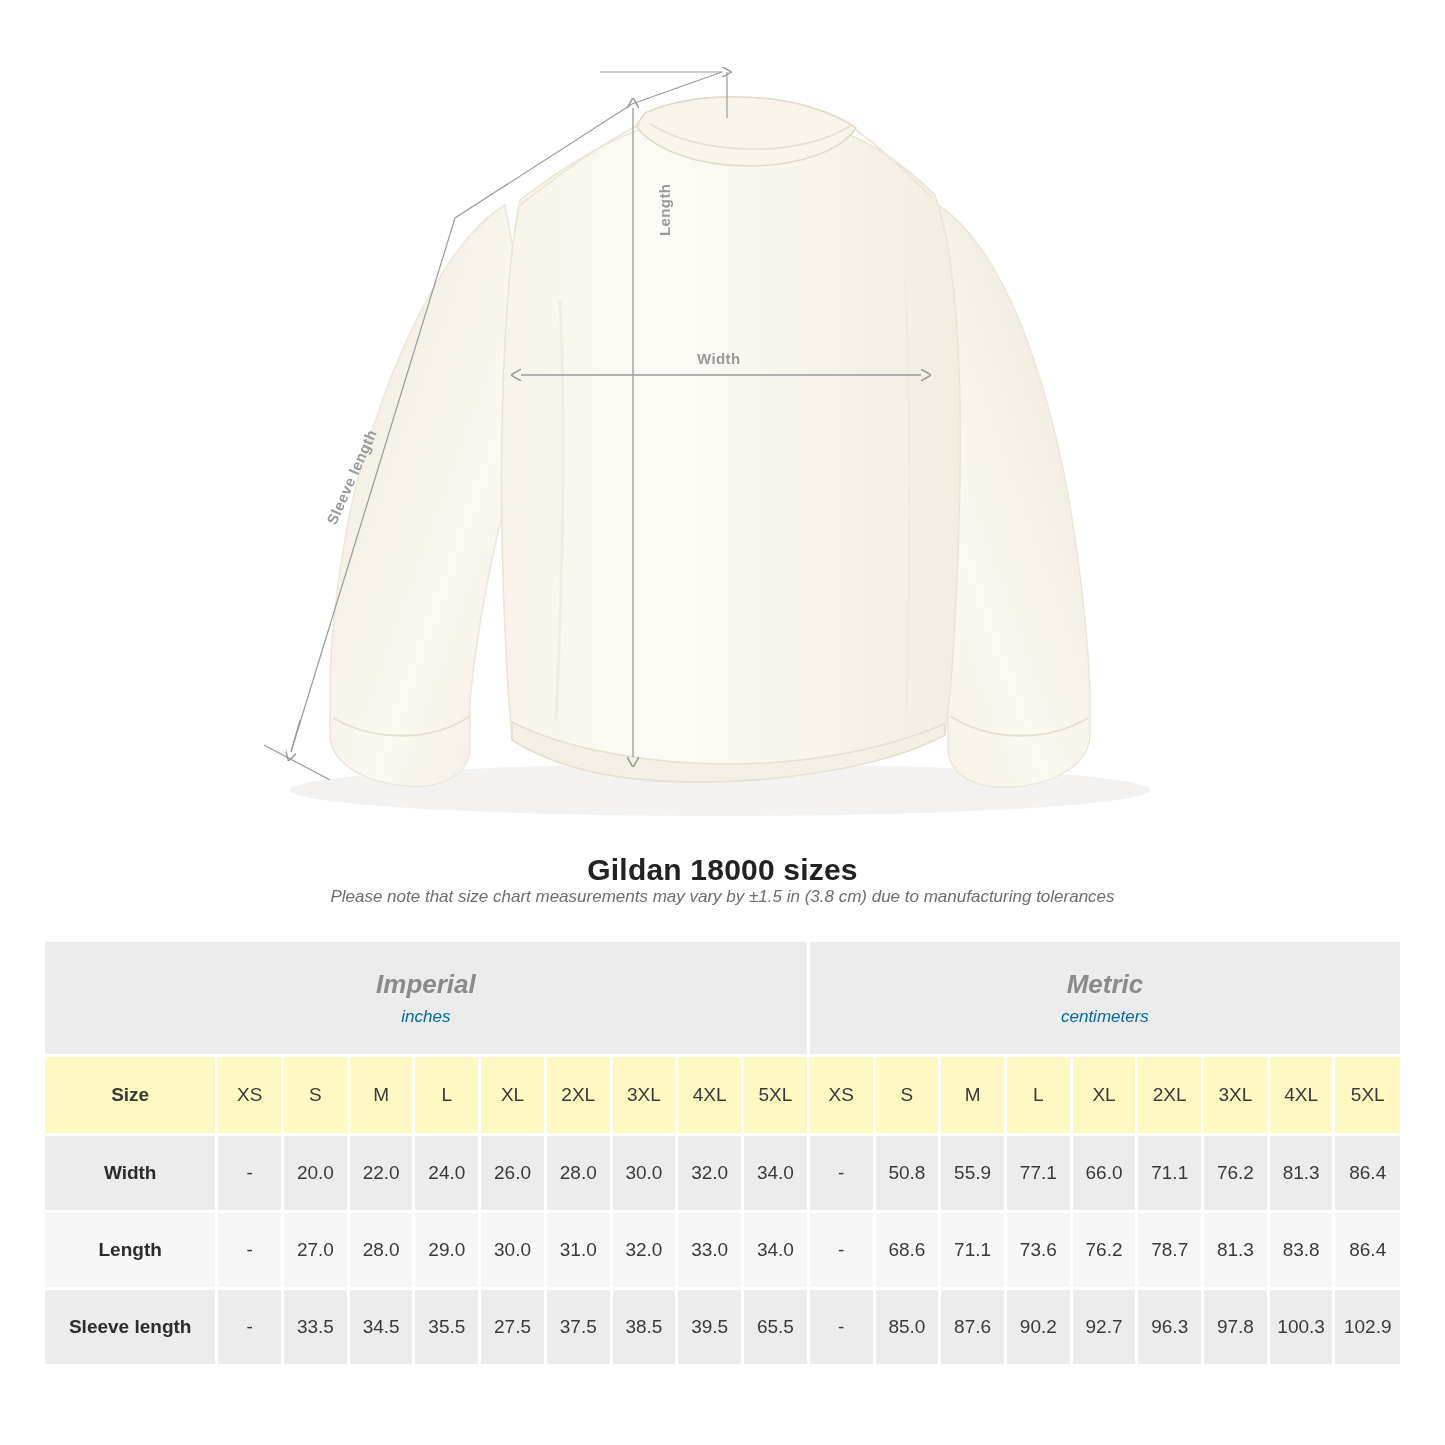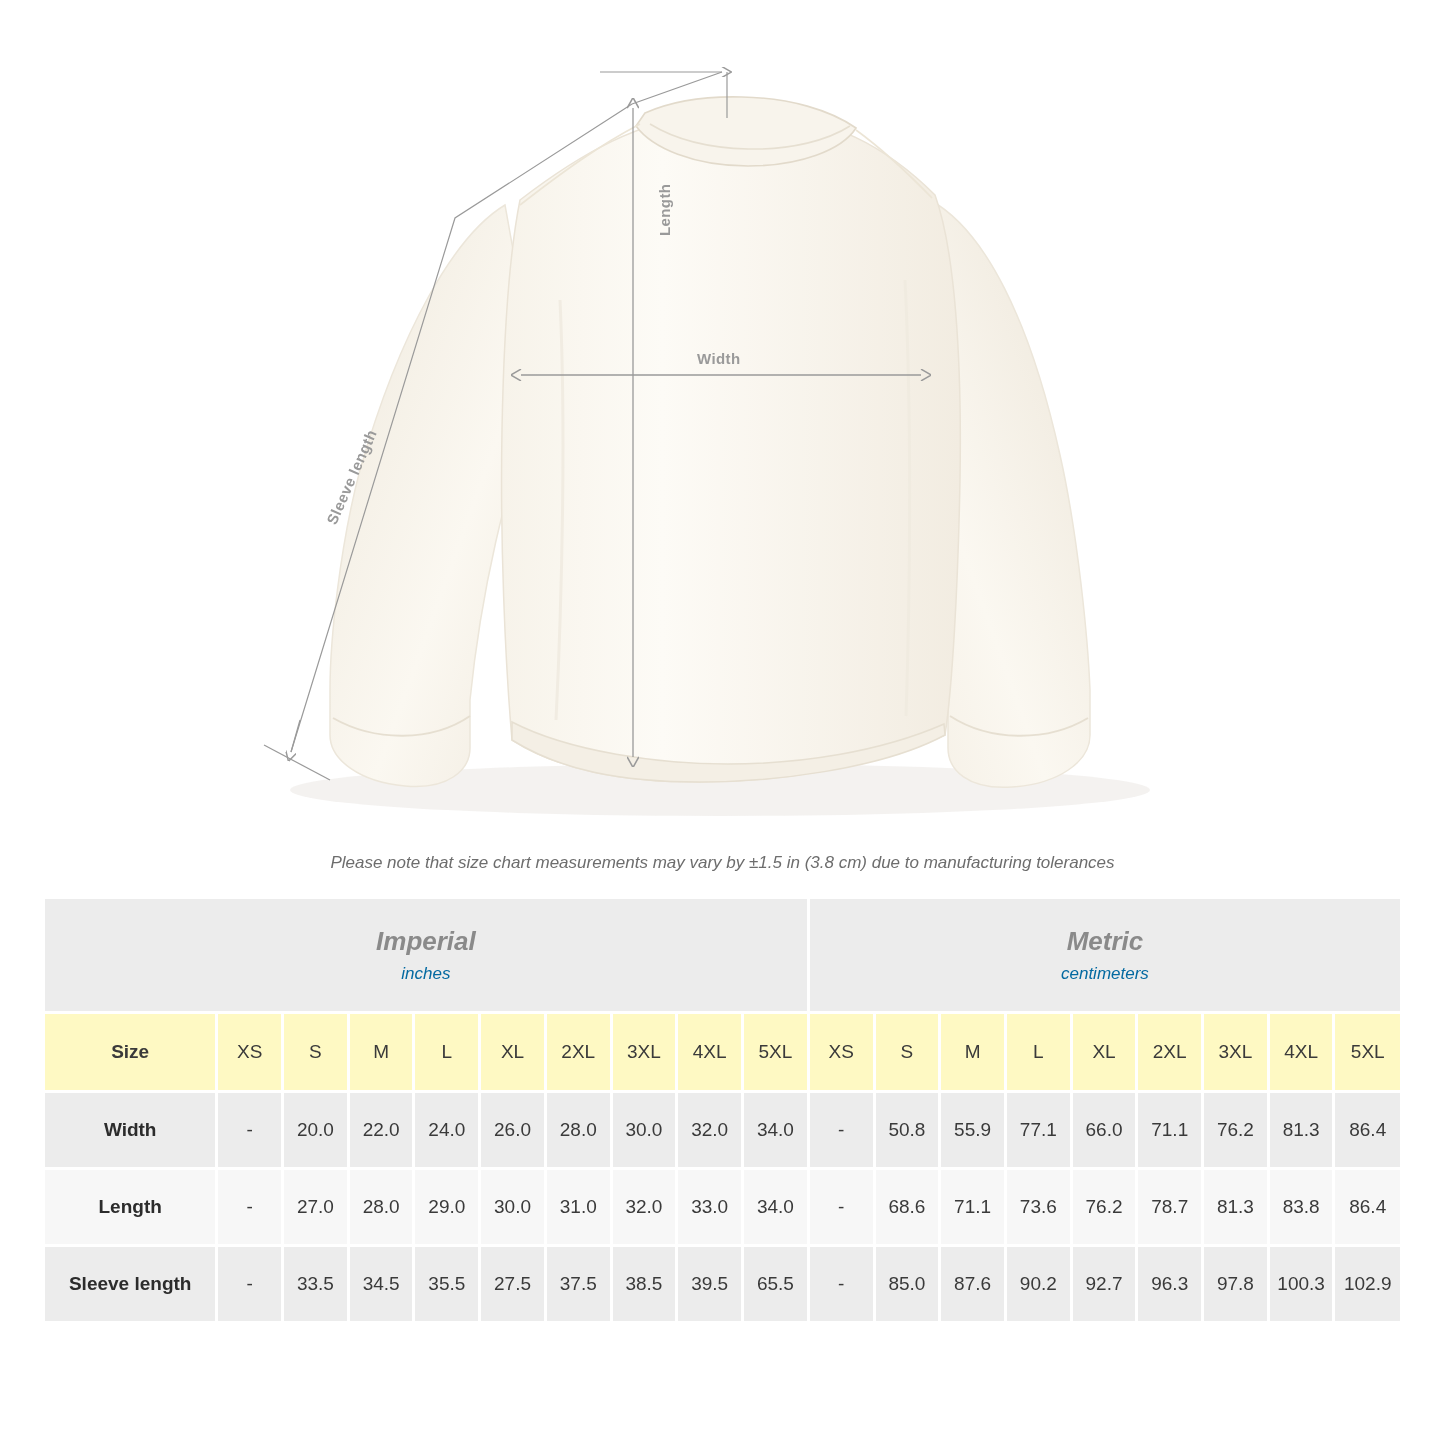--- a/index.html
+++ b/index.html
@@ -60,26 +60,25 @@
     font-size: 30px;
     font-weight: bold;
     color: #222222;
     margin: 0;
     letter-spacing: 0.2px;
   }
   .chart-note {
     font-size: 17px;
     font-style: italic;
     color: #6d6d6d;
-    margin-top: 14px;
   }
 
   
   .table-wrap {
-    margin-top: 26px;
+    margin-top: 35px;
     padding: 0 45px;
     box-sizing: border-box;
     width: 1282px;
   }
   table.size-table {
     border-collapse: collapse;
     width: 1355px;
     table-layout: fixed;
   }
   table.size-table td,
@@ -215,20 +214,21 @@
       <line x1="300" y1="720" x2="291" y2="752" stroke="#9a9a9a" stroke-width="1.2" marker-end="url(#arrR)"></line>
       <line x1="264" y1="745" x2="330" y2="780" stroke="#9a9a9a" stroke-width="1.2"></line>
     </svg>
 
     <div class="dim-label vertical" style="left:656px; top:236px;">Length</div>
     <div class="dim-label" style="left:697px; top:350px;">Width</div>
     <div class="dim-label sleeve" style="left:323px; top:520px;">Sleeve length</div>
   </div>
 
   <div class="title-block">
+    <h1 class="chart-title">Gildan 18000 sizes</h1>
     <div class="chart-note">Please note that size chart measurements may vary by ±1.5 in (3.8 cm) due to manufacturing tolerances</div>
   </div>
 
   <div class="table-wrap">
     <table class="size-table">
       <colgroup>
         <col class="col-label">
         <col class="col-val">
           <col class="col-val">
           <col class="col-val">

